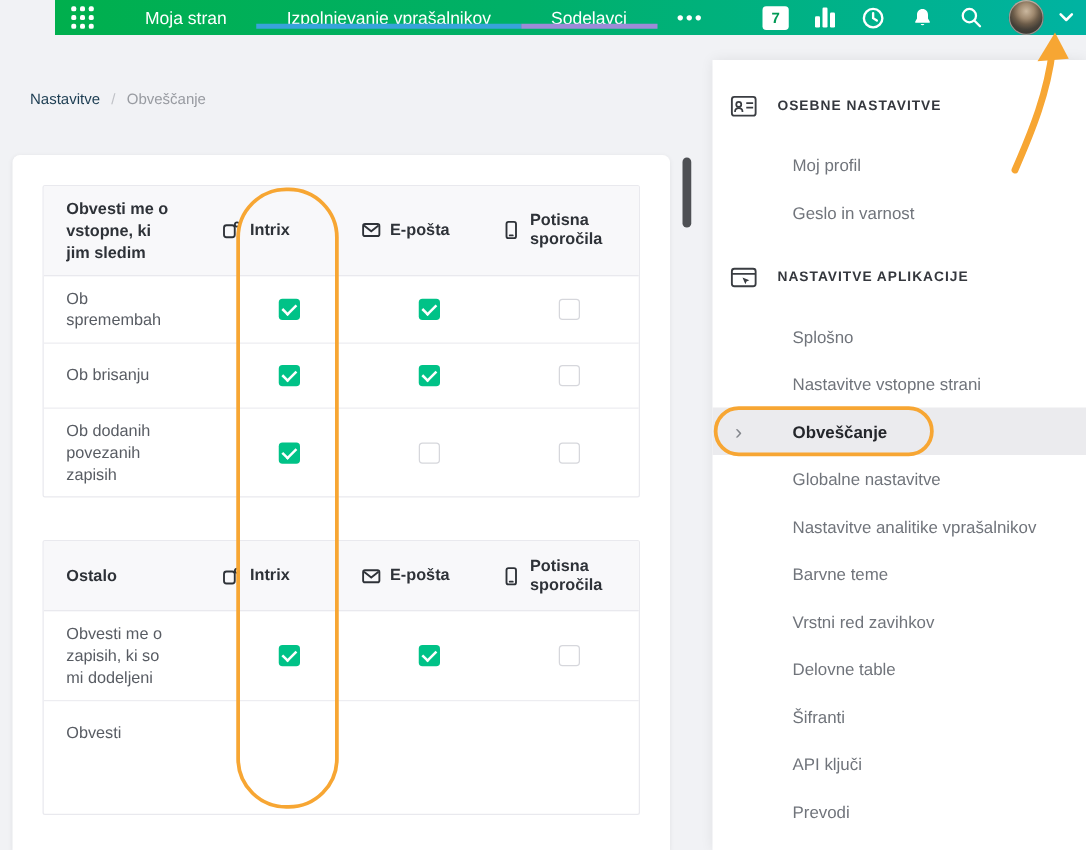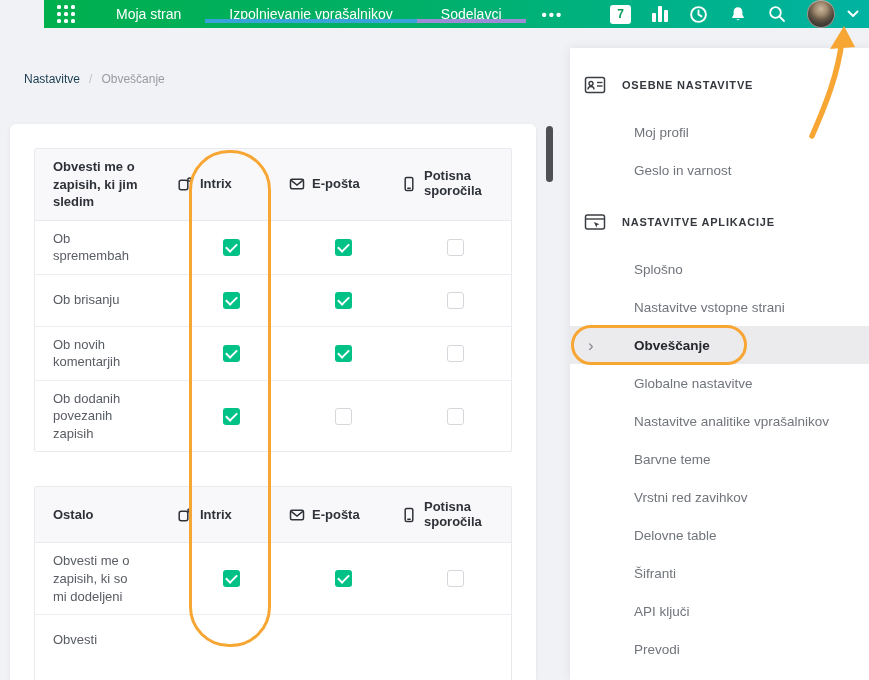--- a/index.html
+++ b/index.html
@@ -160,21 +160,21 @@
   <div class="breadcrumb">
     <span class="crumb-section">Nastavitve</span>
     <span class="crumb-sep">/</span>
     <span class="crumb-page">Obveščanje</span>
   </div>
 
   <div class="card">
 
     <div class="ntable">
       <div class="trow thead">
-        <div class="tlabel">Obvesti me o zapisih, ki jim sledim</div>
+        <div class="tlabel">Obvesti me o vstopne, ki jim sledim</div>
         <div class="col-head">
           <svg class="ic" width="16" height="16" viewBox="0 0 16 16">
             <rect x="2.2" y="4.2" width="8.6" height="9.6" rx="2" fill="none" stroke="#2e3238" stroke-width="1.5"></rect>
             <circle cx="12.6" cy="3.6" r="1.7" fill="none" stroke="#2e3238" stroke-width="1.5"></circle>
           </svg>
           <span class="ch-label">Intrix</span>
         </div>
         <div class="col-head">
           <svg class="ic" width="16" height="16" viewBox="0 0 16 16">
             <rect x="1.5" y="3.2" width="13" height="9.6" rx="1.5" fill="none" stroke="#2e3238" stroke-width="1.5"></rect>
@@ -198,32 +198,20 @@
           </div>
         <div class="cbwrap">
             <span class="cb checked"></span>
           </div>
         <div class="cbwrap">
             <span class="cb unchecked"></span>
           </div>
       </div>
       <div class="trow">
         <div class="tlabel">Ob brisanju</div>
-        <div class="cbwrap">
-            <span class="cb checked"></span>
-          </div>
-        <div class="cbwrap">
-            <span class="cb checked"></span>
-          </div>
-        <div class="cbwrap">
-            <span class="cb unchecked"></span>
-          </div>
-      </div>
-      <div class="trow">
-        <div class="tlabel">Ob novih komentarjih</div>
         <div class="cbwrap">
             <span class="cb checked"></span>
           </div>
         <div class="cbwrap">
             <span class="cb checked"></span>
           </div>
         <div class="cbwrap">
             <span class="cb unchecked"></span>
           </div>
       </div>

